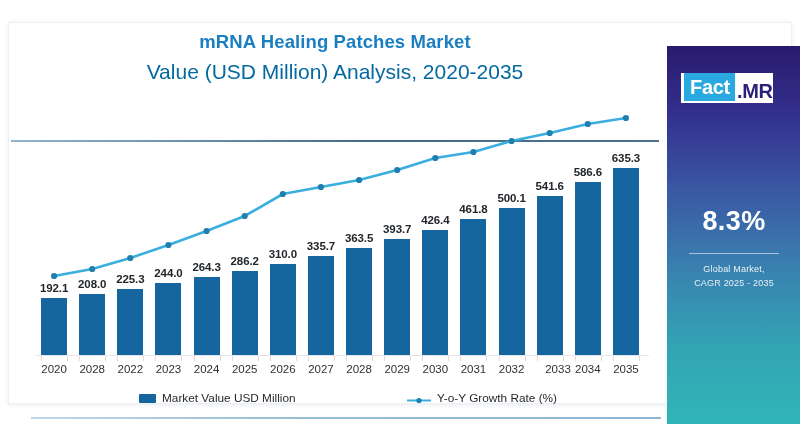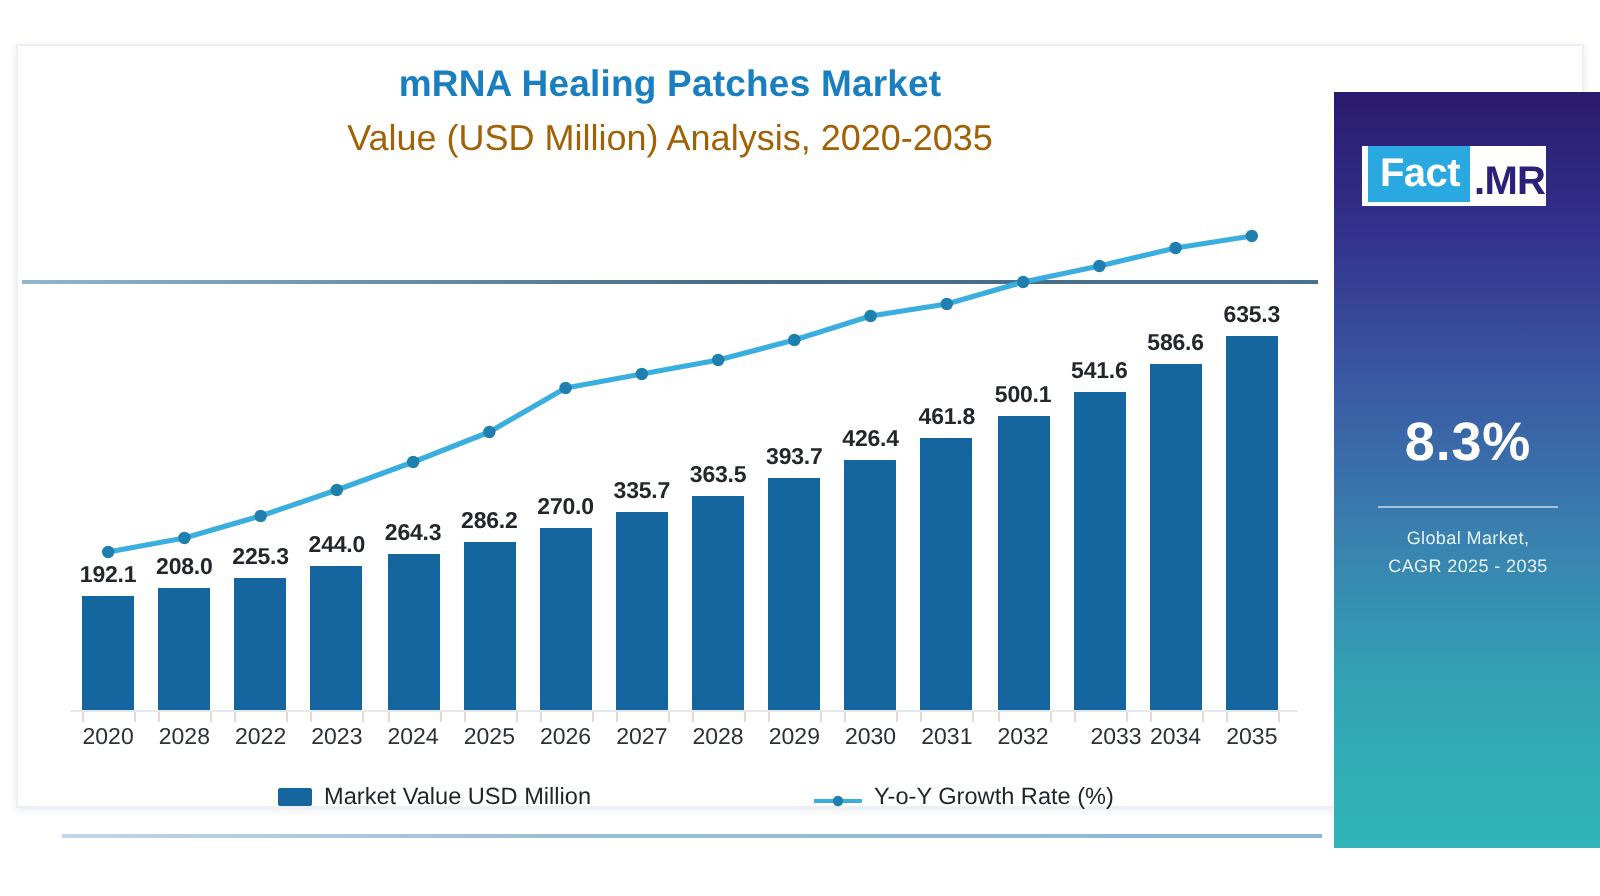--- a/index.html
+++ b/index.html
@@ -25,21 +25,21 @@
     position:absolute;left:0;top:0;width:652px;height:380px;
   }
   .title-block{
     position:absolute;left:0;top:8px;width:652px;text-align:center;
   }
   .chart-title{
     font-size:18.5px;font-weight:bold;color:#1a7fc1;letter-spacing:.1px;
     margin:0 0 6px 0;line-height:1.2;
   }
   .chart-subtitle{
-    font-size:18px;color:#a16207;margin:0;line-height:1.2;font-weight:400;
+    font-size:21px;color:#0369a1;margin:0;line-height:1.2;font-weight:400;
   }
   .hdr-rule{
     position:absolute;left:2px;top:117px;width:648px;height:2px;
     background:linear-gradient(90deg,#7fa8c4 0%,#26506e 55%,#2a5a7c 100%);
     opacity:.85;
   }
   .ftr-rule{
     position:absolute;left:22px;top:394px;width:630px;height:2px;
     background:linear-gradient(90deg,#b9d3e4 0%,#8fb6cf 40%,#7fb0cd 100%);
     opacity:.9;
@@ -180,21 +180,21 @@
           <div class="col" style="left: 152.5px; width: 38.125px;">
             <div class="bar" title="2024: 264.3" style="height: 77.7797px;"></div>
             <div class="vlabel" style="bottom: 81.7797px;">264.3</div>
           </div>
           <div class="col" style="left: 190.625px; width: 38.125px;">
             <div class="bar" title="2025: 286.2" style="height: 84.2246px;"></div>
             <div class="vlabel" style="bottom: 88.2246px;">286.2</div>
           </div>
           <div class="col" style="left: 228.75px; width: 38.125px;">
             <div class="bar" title="2026: 310.0" style="height: 91.2286px;"></div>
-            <div class="vlabel" style="bottom: 95.2286px;">270.0</div>
+            <div class="vlabel" style="bottom: 95.2286px;">310.0</div>
           </div>
           <div class="col" style="left: 266.875px; width: 38.125px;">
             <div class="bar" title="2027: 335.7" style="height: 98.7917px;"></div>
             <div class="vlabel" style="bottom: 102.792px;">335.7</div>
           </div>
           <div class="col" style="left: 305px; width: 38.125px;">
             <div class="bar" title="2028: 363.5" style="height: 106.973px;"></div>
             <div class="vlabel" style="bottom: 110.973px;">363.5</div>
           </div>
           <div class="col" style="left: 343.125px; width: 38.125px;">

